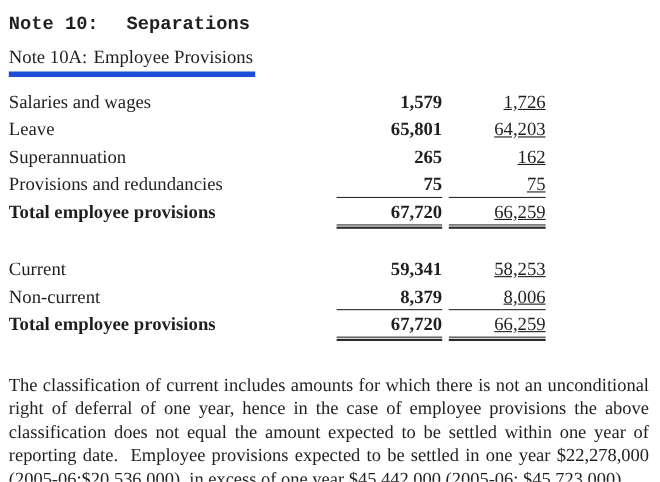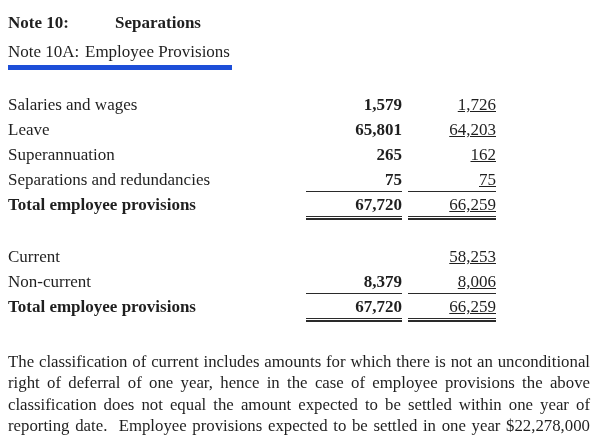--- a/index.html
+++ b/index.html
@@ -6,33 +6,33 @@
   body {
     width: 600px; height: 438px;
     background: #ffffff;
     font-family: "Liberation Serif", "DejaVu Serif", serif;
     color: #1f1f1f;
     overflow: hidden;
   }
   .doc { padding: 12px 0 0 8px; }
 
   
-  .h1 { display: flex; line-height: 22px; font-weight: bold; font-size: 17px; }
+  .h1 { display: flex; line-height: 22px; font-weight: bold; font-size: 17px; font-family: Liberation Mono, monospace; }
   .h1 .note-num { width: 107px; }
   .h2 { margin-top: 8px; font-size: 17px; }
   .h2 .u-wrap {
     display: inline-block;
     border-bottom: 5px solid #1d4ed8;
     padding-bottom: 3px;
     padding-right: 2px;
   }
   .h2 .note-num { display: inline-block; width: 77px; }
 
   
-  .tbl { margin-top: 22px; }
+  .tbl { margin-top: 10px; }
   .sec2 { margin-top: 27px; }
   .trow { display: flex; height: 25px; line-height: 25px; padding-right: 104px; font-size: 17px; }
   .trow .lbl { flex: 1; }
   .trow .val {
     text-align: right;
     line-height: 22px; height: 22px; margin-top: 2px;
     position: relative;
   }
   .trow .v1 { width: 96px; font-weight: bold; }
   .trow .colgap { width: 6px; }
@@ -81,36 +81,37 @@
       <span class="colgap"></span>
       <span class="val v2">64,203</span>
     </div>
     <div class="trow">
       <span class="lbl">Superannuation</span>
       <span class="val v1">265</span>
       <span class="colgap"></span>
       <span class="val v2">162</span>
     </div>
     <div class="trow rule">
-      <span class="lbl">Separations and redundancies</span>
+      <span class="lbl">Provisions and redundancies</span>
       <span class="val v1">75</span>
       <span class="colgap"></span>
       <span class="val v2">75</span>
     </div>
     <div class="trow total">
       <span class="lbl">Total employee provisions</span>
       <span class="val v1">67,720</span>
       <span class="colgap"></span>
       <span class="val v2">66,259</span>
     </div>
   </div>
 
   <div class="tbl sec2">
     <div class="trow">
       <span class="lbl">Current</span>
+      <span class="val v1">59,341</span>
       <span class="colgap"></span>
       <span class="val v2">58,253</span>
     </div>
     <div class="trow rule">
       <span class="lbl">Non-current</span>
       <span class="val v1">8,379</span>
       <span class="colgap"></span>
       <span class="val v2">8,006</span>
     </div>
     <div class="trow total">

